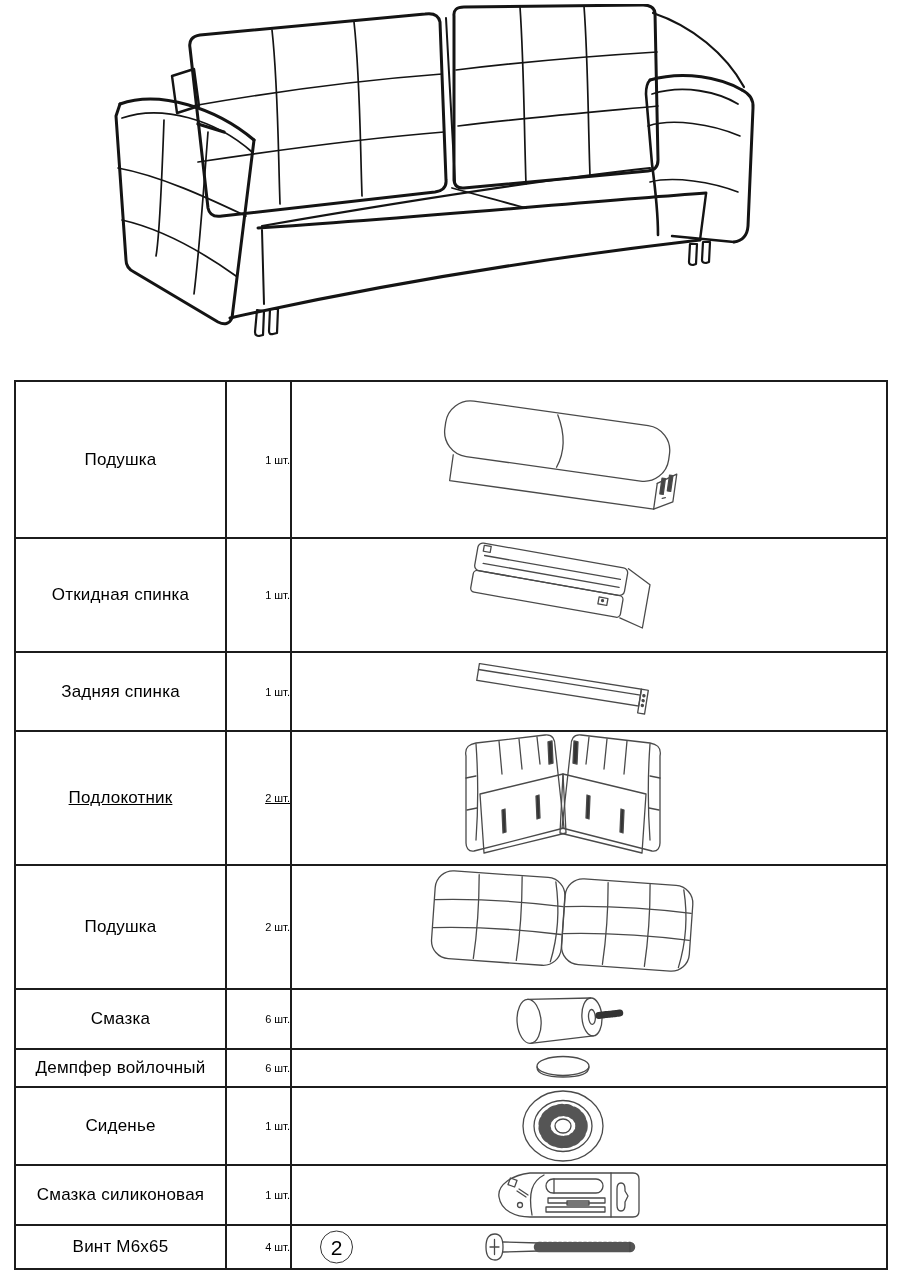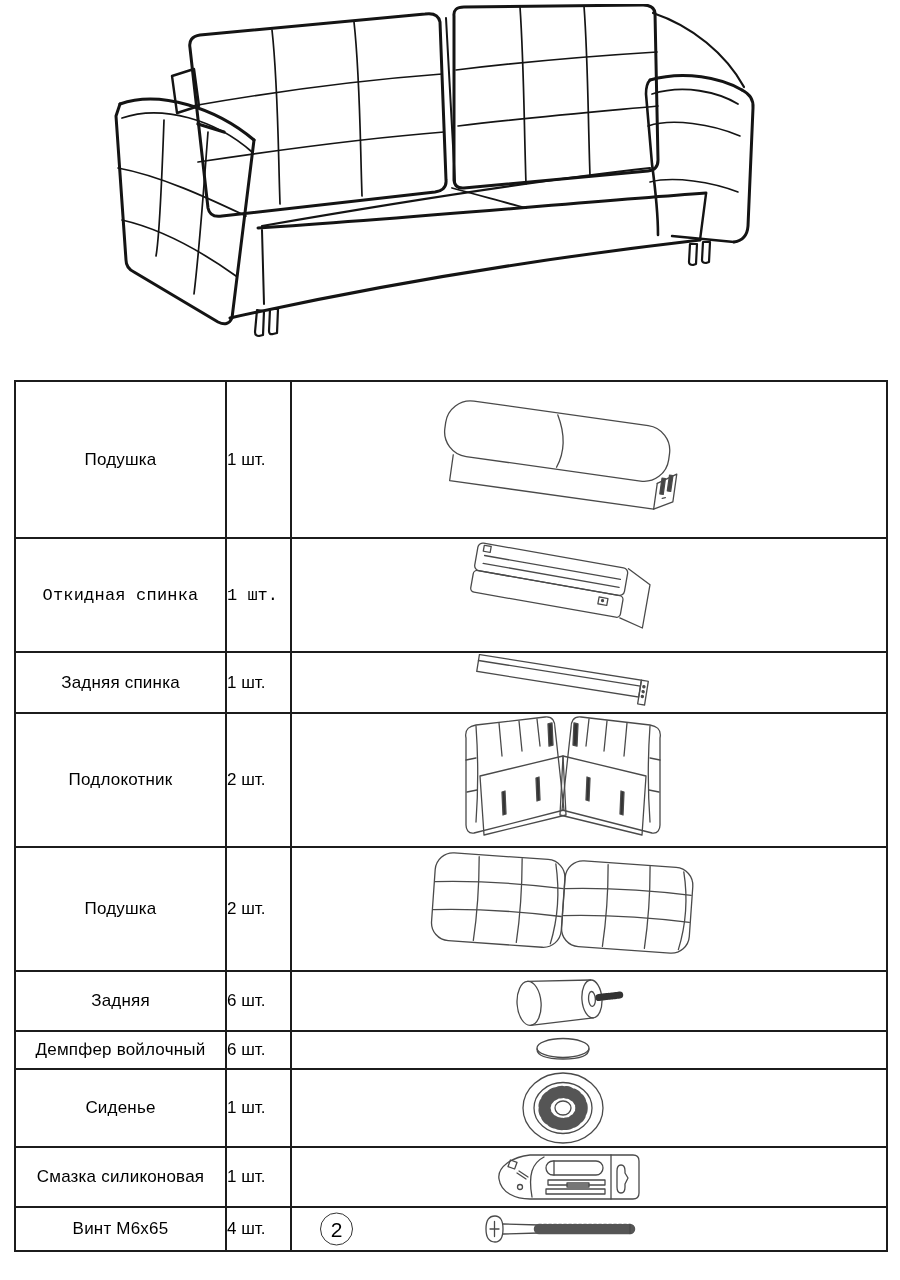--- a/index.html
+++ b/index.html
@@ -2,27 +2,27 @@
 <html><head>
 <meta charset="utf-8">
 <style>
   html,body{margin:0;padding:0;background:#fff;}
   .page{position:relative;width:900px;height:1280px;background:#fff;overflow:hidden;
         font-family:"Liberation Sans",sans-serif;color:#000;}
   .sofa-figure{position:absolute;left:112px;top:4px;width:648px;height:348px;}
   table.parts{position:absolute;left:14px;top:380px;width:872px;border-collapse:collapse;table-layout:fixed;}
   table.parts td{border:2px solid #1c1c1c;padding:0;vertical-align:middle;}
   td.c-name{text-align:center;font-size:17px;letter-spacing:.2px;}
-  td.c-qty{text-align:left;font-size:17px;}
+  td.c-qty{text-align:right;font-size:11px;}
   td.c-illu{text-align:center;position:relative;}
   td.c-illu .illu{position:relative;left:-26px;display:inline-block;vertical-align:middle;}
   .marker{position:absolute;left:28px;top:50%;transform:translateY(-50%);
           width:31px;height:31px;border:1.6px solid #333;border-radius:50%;
           font-size:21px;line-height:31px;text-align:center;background:#fff;}
-  tr.r0{height:157px;} tr.r1{height:101px;font-family:Liberation Mono, monospace;} tr.r2{height:61px;} tr.r3{height:129px;}
+  tr.r0{height:157px;} tr.r1{height:101px;} tr.r2{height:79px;} tr.r3{height:129px;text-decoration:underline;}
   tr.r4{height:120px;margin-top:7px;} tr.r5{height:57px;}  tr.r6{height:38px;} tr.r7{height:66px;}
   tr.r8{height:54px;}  tr.r9{height:41px;}  tr.r10{height:44px;}
   svg{display:block;}
 </style>
 </head>
 <body>
 
 <div class="page">
 
   <div class="sofa-figure">
@@ -168,21 +168,21 @@
   </g>
   <g transform="translate(130,14) rotate(4 70 48)">
     <rect x="6" y="2" width="128" height="86" rx="18"></rect>
     <path d="M48,4 C50,32 50,60 48,86 M90,3 C92,31 92,59 90,85"></path>
     <path d="M7,31 C50,27 96,27 133,29 M7,58 C50,54 96,54 133,56"></path>
     <path d="M124,6 C130,32 130,58 124,84"></path>
   </g>
               </svg></span></td>
         </tr>
         <tr class="r5">
-          <td class="c-name">Задняя</td>
+          <td class="c-name">Смазка</td>
           <td class="c-qty">6 шт.</td>
           <td class="c-illu"><span class="illu"><svg width="128" height="58" viewBox="0 0 128 58" fill="none" stroke="#4a4a4a" stroke-width="1.3" stroke-linecap="round" stroke-linejoin="round">
   <g transform="rotate(-4 64 29)">
     <ellipse cx="30" cy="29" rx="12" ry="22"></ellipse>
     <ellipse cx="93" cy="29" rx="10" ry="19"></ellipse>
     <path d="M30,7 L93,10 M30,51 L93,48"></path>
     <ellipse cx="93" cy="29" rx="3.4" ry="7.5"></ellipse>
     <line x1="100" y1="28" x2="121" y2="27" stroke="#333" stroke-width="7" stroke-dasharray="1.8 2.1"></line>
   </g>
               </svg></span></td>

